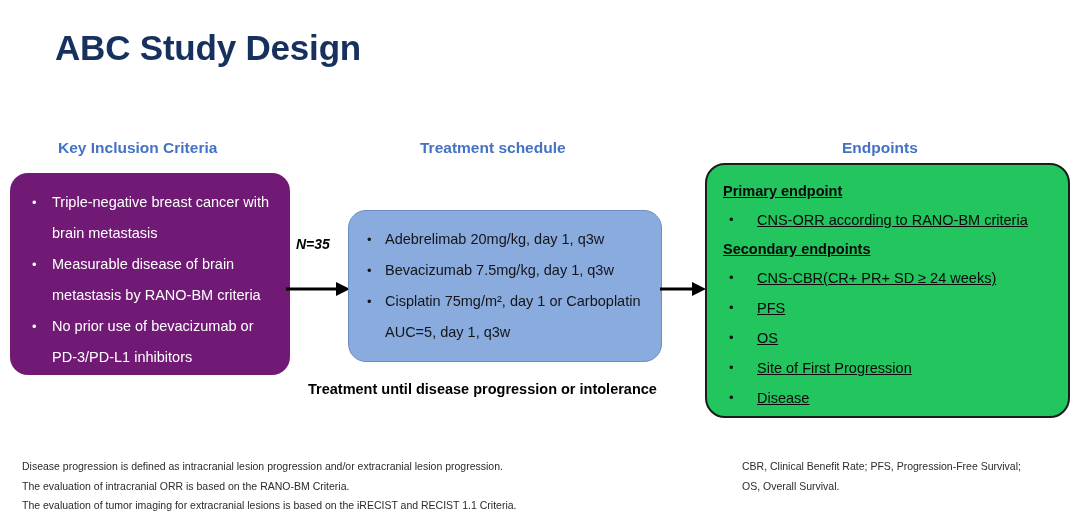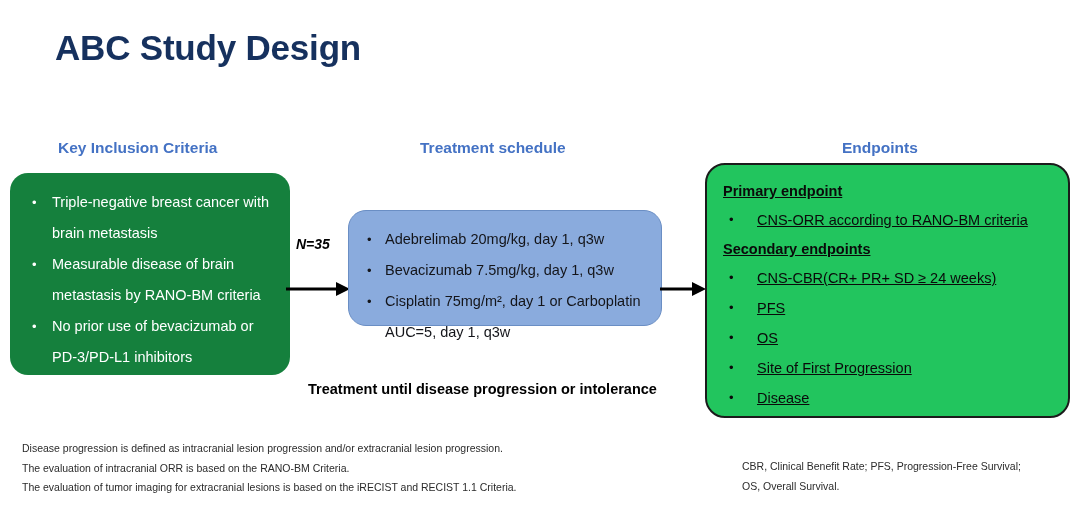--- a/index.html
+++ b/index.html
@@ -43,29 +43,29 @@
   
   .box {
     position: absolute;
     box-sizing: border-box;
   }
   #box-inclusion {
     left: 10px;
     top: 173px;
     width: 280px;
     height: 202px;
-    background: #15803d;
+    background: #701a75;
     border-radius: 18px;
     color: #ffffff;
   }
   #box-treatment {
     left: 348px;
     top: 210px;
     width: 314px;
-    height: 116px;
+    height: 152px;
     background: #8aabdd;
     border: 1px solid #6a8ec4;
     border-radius: 18px;
     color: #14151a;
   }
   #box-endpoints {
     left: 705px;
     top: 163px;
     width: 365px;
     height: 255px;
@@ -180,21 +180,21 @@
     white-space: nowrap;
   }
 
   
   .footnotes {
     position: absolute;
     font-size: 10.5px;
     line-height: 19.5px;
     color: #2b2b2b;
   }
-  #footnotes-left  { left: 22px;  top: 439px; }
+  #footnotes-left  { left: 22px;  top: 457px; }
   #footnotes-right { left: 742px; top: 457px; }
   .footnotes div { white-space: nowrap; }
 </style>
 </head>
 <body>
 
 <div class="slide-title">ABC Study Design</div>
 
 <div class="col-header" id="hdr-inclusion">Key Inclusion Criteria</div>
 <div class="col-header" id="hdr-treatment">Treatment schedule</div>

